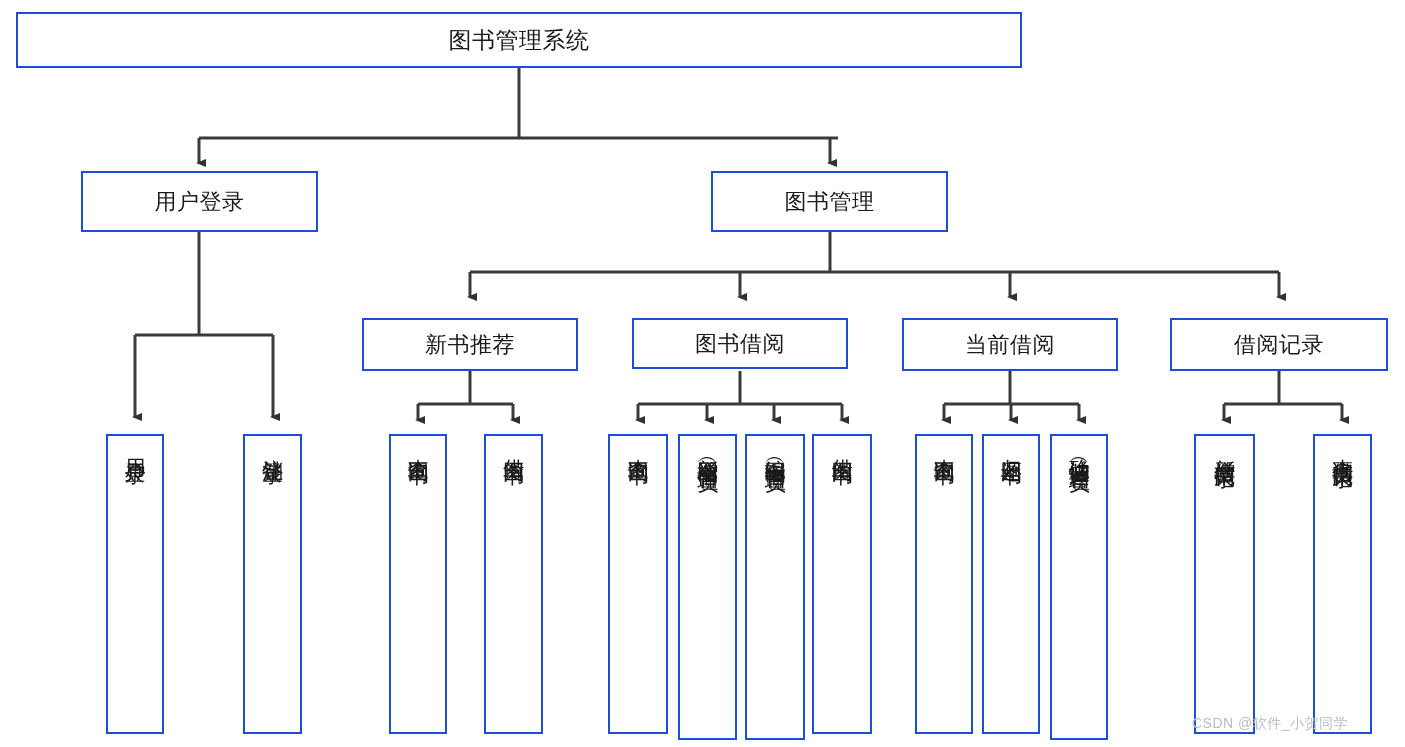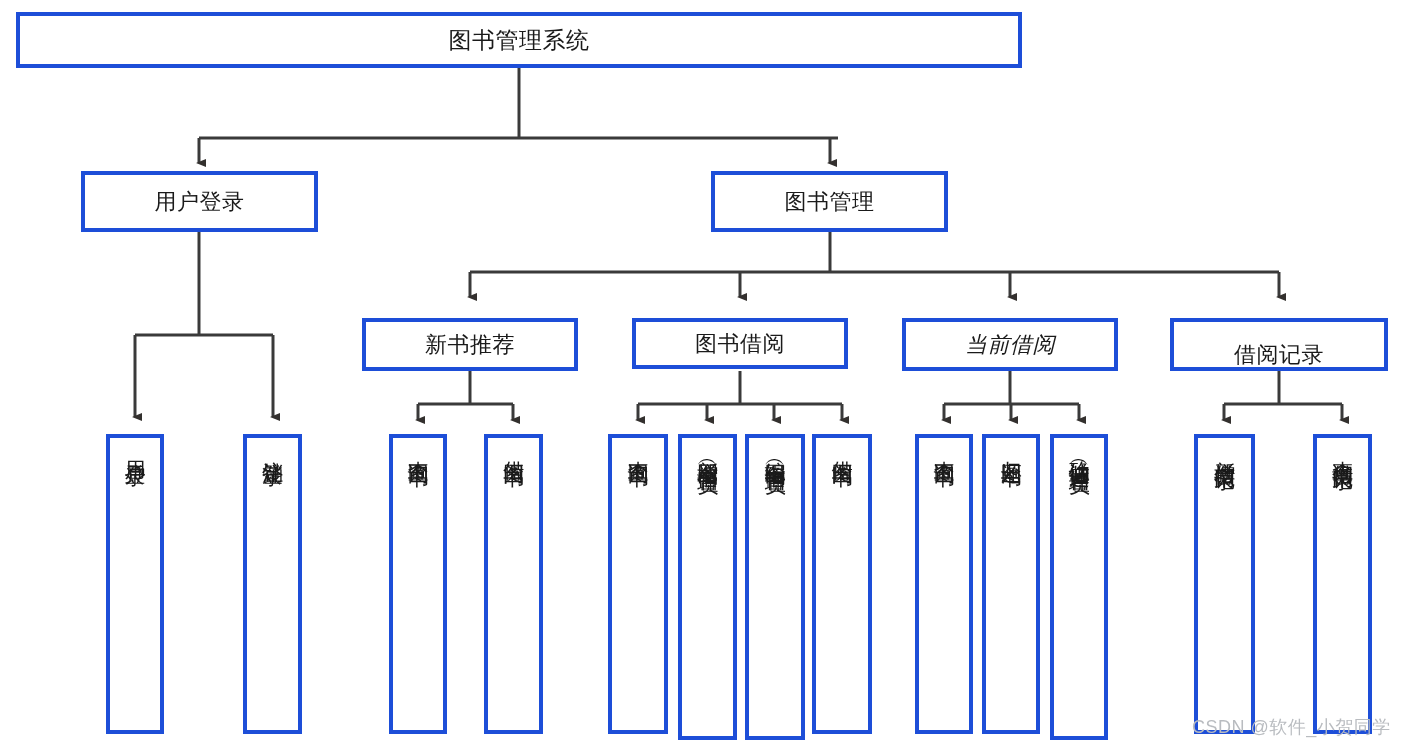--- a/index.html
+++ b/index.html
@@ -15,21 +15,21 @@
     position: relative;
     width: 1405px;
     height: 747px;
     background: #ffffff;
     overflow: hidden;
   }
   .node {
     position: absolute;
     box-sizing: border-box;
     background: #ffffff;
-    border: 4px solid #1d4ed8;
+    border: 2px solid #1d4ed8;
     display: flex;
     align-items: center;
     justify-content: center;
     text-align: center;
   }
   .node-h .label {
     font-size: 22px;
     line-height: 1.15;
     letter-spacing: 0.5px;
     white-space: nowrap;
@@ -53,21 +53,21 @@
   #edges {
     position: absolute;
     left: 0;
     top: 0;
     width: 1405px;
     height: 747px;
     pointer-events: none;
   }
   .watermark {
     position: absolute;
-    font-size: 18px;
+    font-size: 14px;
     color: #b9bcc0;
     white-space: nowrap;
     letter-spacing: 0.5px;
   }
 </style>
 </head>
 <body>
 
 <div id="canvas">
 
@@ -131,24 +131,24 @@
   <div class="node node-h" style="left:711px; top:171px; width:237px; height:61px;text-align:center;">
     <span class="label">图书管理</span>
   </div>
 
   <div class="node node-h" style="left:362px; top:318px; width:216px; height:53px;text-align:center;">
     <span class="label">新书推荐</span>
   </div>
   <div class="node node-h" style="left:632px; top:318px; width:216px; height:51px;">
     <span class="label">图书借阅</span>
   </div>
-  <div class="node node-h" style="left:902px; top:318px; width:216px; height:53px;font-style:italic;">
+  <div class="node node-h" style="left:902px; top:318px; width:216px; height:53px;">
     <span class="label">当前借阅</span>
   </div>
-  <div class="node node-h" style="left:1170px; top:318px; width:218px; height:53px;align-items:flex-end;">
+  <div class="node node-h" style="left:1170px; top:318px; width:218px; height:53px;">
     <span class="label">借阅记录</span>
   </div>
 
   <div class="node node-v" style="left:106px; top:434px; width:58px; height:300px;">
     <span class="label">用户登录</span>
   </div>
   <div class="node node-v" style="left:243px; top:434px; width:59px; height:300px;">
     <span class="label">注销登录</span>
   </div>
 

